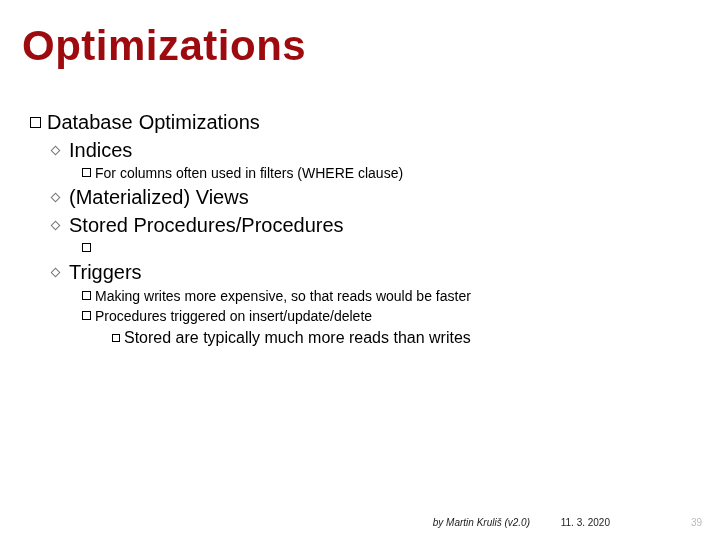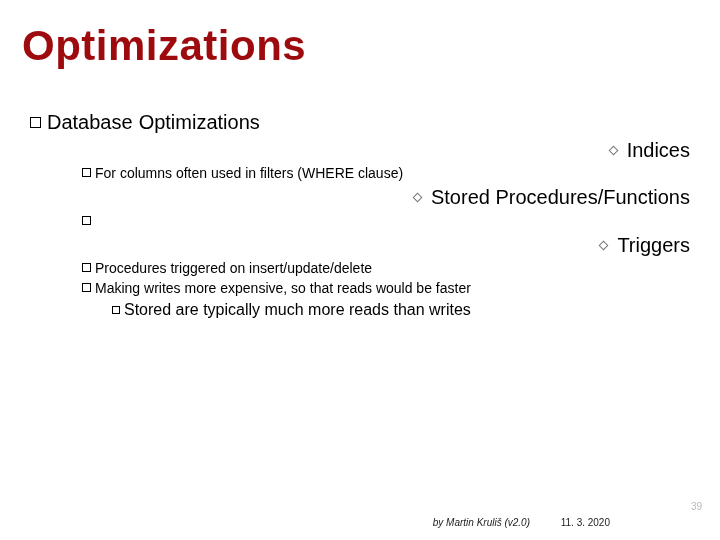--- a/index.html
+++ b/index.html
@@ -46,21 +46,20 @@
     border: 1.5px solid #000;
     margin-right: 6px;
     vertical-align: 1px;
     box-sizing: border-box;
   }
   .l1 .txt1a { font-weight: 400; }
   .l1 .txt1b { font-weight: 400; margin-left: 6px; }
   .l2 {
     margin: 2px 0 2px 22px;
     font-size: 20px;
-    text-align: right;
   }
   .l2 .diamond {
     display: inline-block;
     width: 7px;
     height: 7px;
     border: 1.5px solid #777;
     transform: rotate(45deg);
     margin-right: 10px;
     vertical-align: 3px;
     box-sizing: border-box;
@@ -107,21 +106,21 @@
   }
   .footer .date {
     position: absolute;
     right: 110px;
     bottom: 0;
     text-align: center;
   }
   .footer .page {
     position: absolute;
     right: 18px;
-    bottom: 16px;
+    bottom: 0;
     color: #b9b9b9;
     margin-left: 20px;
   }
 </style>
 </head>
 <body>
 
 <div class="slide">
 
   <div class="title">Optimizations</div>
@@ -132,36 +131,39 @@
       <span class="sq"></span><span class="txt1a">Database</span><span class="txt1b">Optimizations</span>
     </div>
 
     <div class="l2">
       <span class="diamond"></span><span>Indices</span>
     </div>
     <div class="l3">
       <span class="sqs"></span><span>For columns often used in filters (WHERE clause)</span>
     </div>
 
+    <div class="l2">
+      <span class="diamond"></span><span>(Materialized) Views</span>
+    </div>
 
     <div class="l2">
-      <span class="diamond"></span><span>Stored Procedures/Functions</span>
+      <span class="diamond"></span><span>Stored Procedures/Procedures</span>
     </div>
     <div class="l3">
       <span class="sqs"></span>
     </div>
 
     <div class="l2">
       <span class="diamond"></span><span>Triggers</span>
     </div>
     <div class="l3">
-      <span class="sqs"></span><span>Procedures triggered on insert/update/delete</span>
+      <span class="sqs"></span><span>Making writes more expensive, so that reads would be faster</span>
     </div>
     <div class="l3">
-      <span class="sqs"></span><span>Making writes more expensive, so that reads would be faster</span>
+      <span class="sqs"></span><span>Procedures triggered on insert/update/delete</span>
     </div>
     <div class="l4">
       <span class="sqxs"></span><span>Stored are typically much more reads than writes</span>
     </div>
 
   </div>
 
   <div class="footer">
     <span class="author">by Martin Kruliš (v2.0)</span>
     <span class="date">11. 3. 2020</span>

